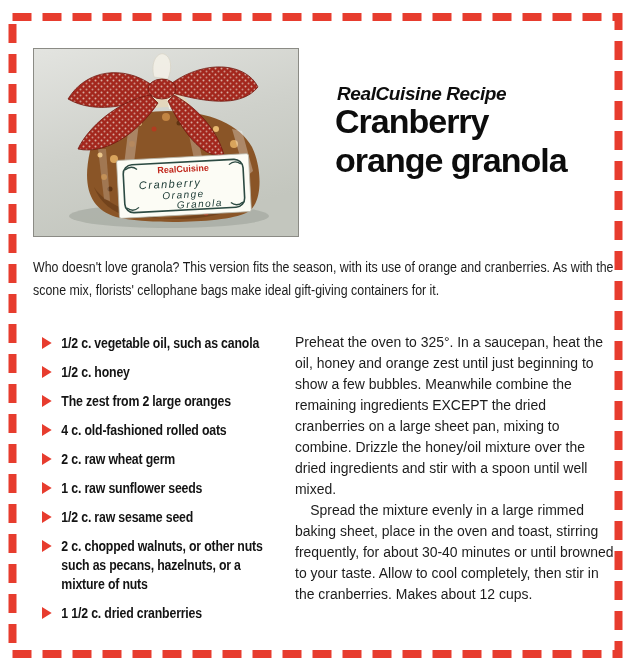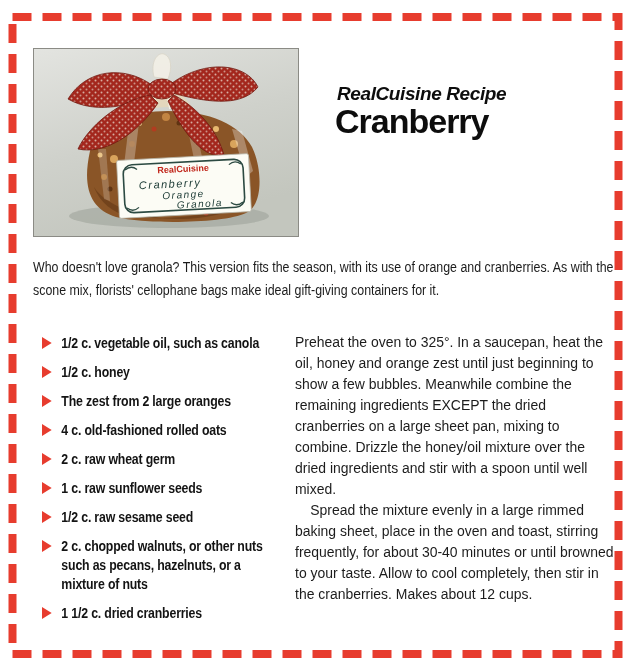--- a/index.html
+++ b/index.html
@@ -142,20 +142,21 @@
         <text x="105" y="138" font-size="11" font-style="italic" letter-spacing="1.5" fill="#22403a" font-family="Liberation Sans, sans-serif">Cranberry</text>
         <text x="128" y="149" font-size="10" font-style="italic" letter-spacing="1.5" fill="#22403a" font-family="Liberation Sans, sans-serif">Orange</text>
         <text x="142" y="159" font-size="10" font-style="italic" letter-spacing="1.5" fill="#22403a" font-family="Liberation Sans, sans-serif">Granola</text>
       </g>
     </svg>
   </div>
 
   <div class="kicker">RealCuisine Recipe</div>
   <div class="title">
     <span>Cranberry</span><br>
+    <span>orange granola</span>
   </div>
 
   <p class="intro">Who doesn't love granola? This version fits the season, with its use of orange and cranberries. As with the scone mix, florists' cellophane bags make ideal gift-giving containers for it.</p>
 
   <ul class="ingredients">
     <li>
         <span class="bullet"></span>
         <span class="ing-text">1/2 c. vegetable oil, such as canola</span>
       </li>
     <li>

